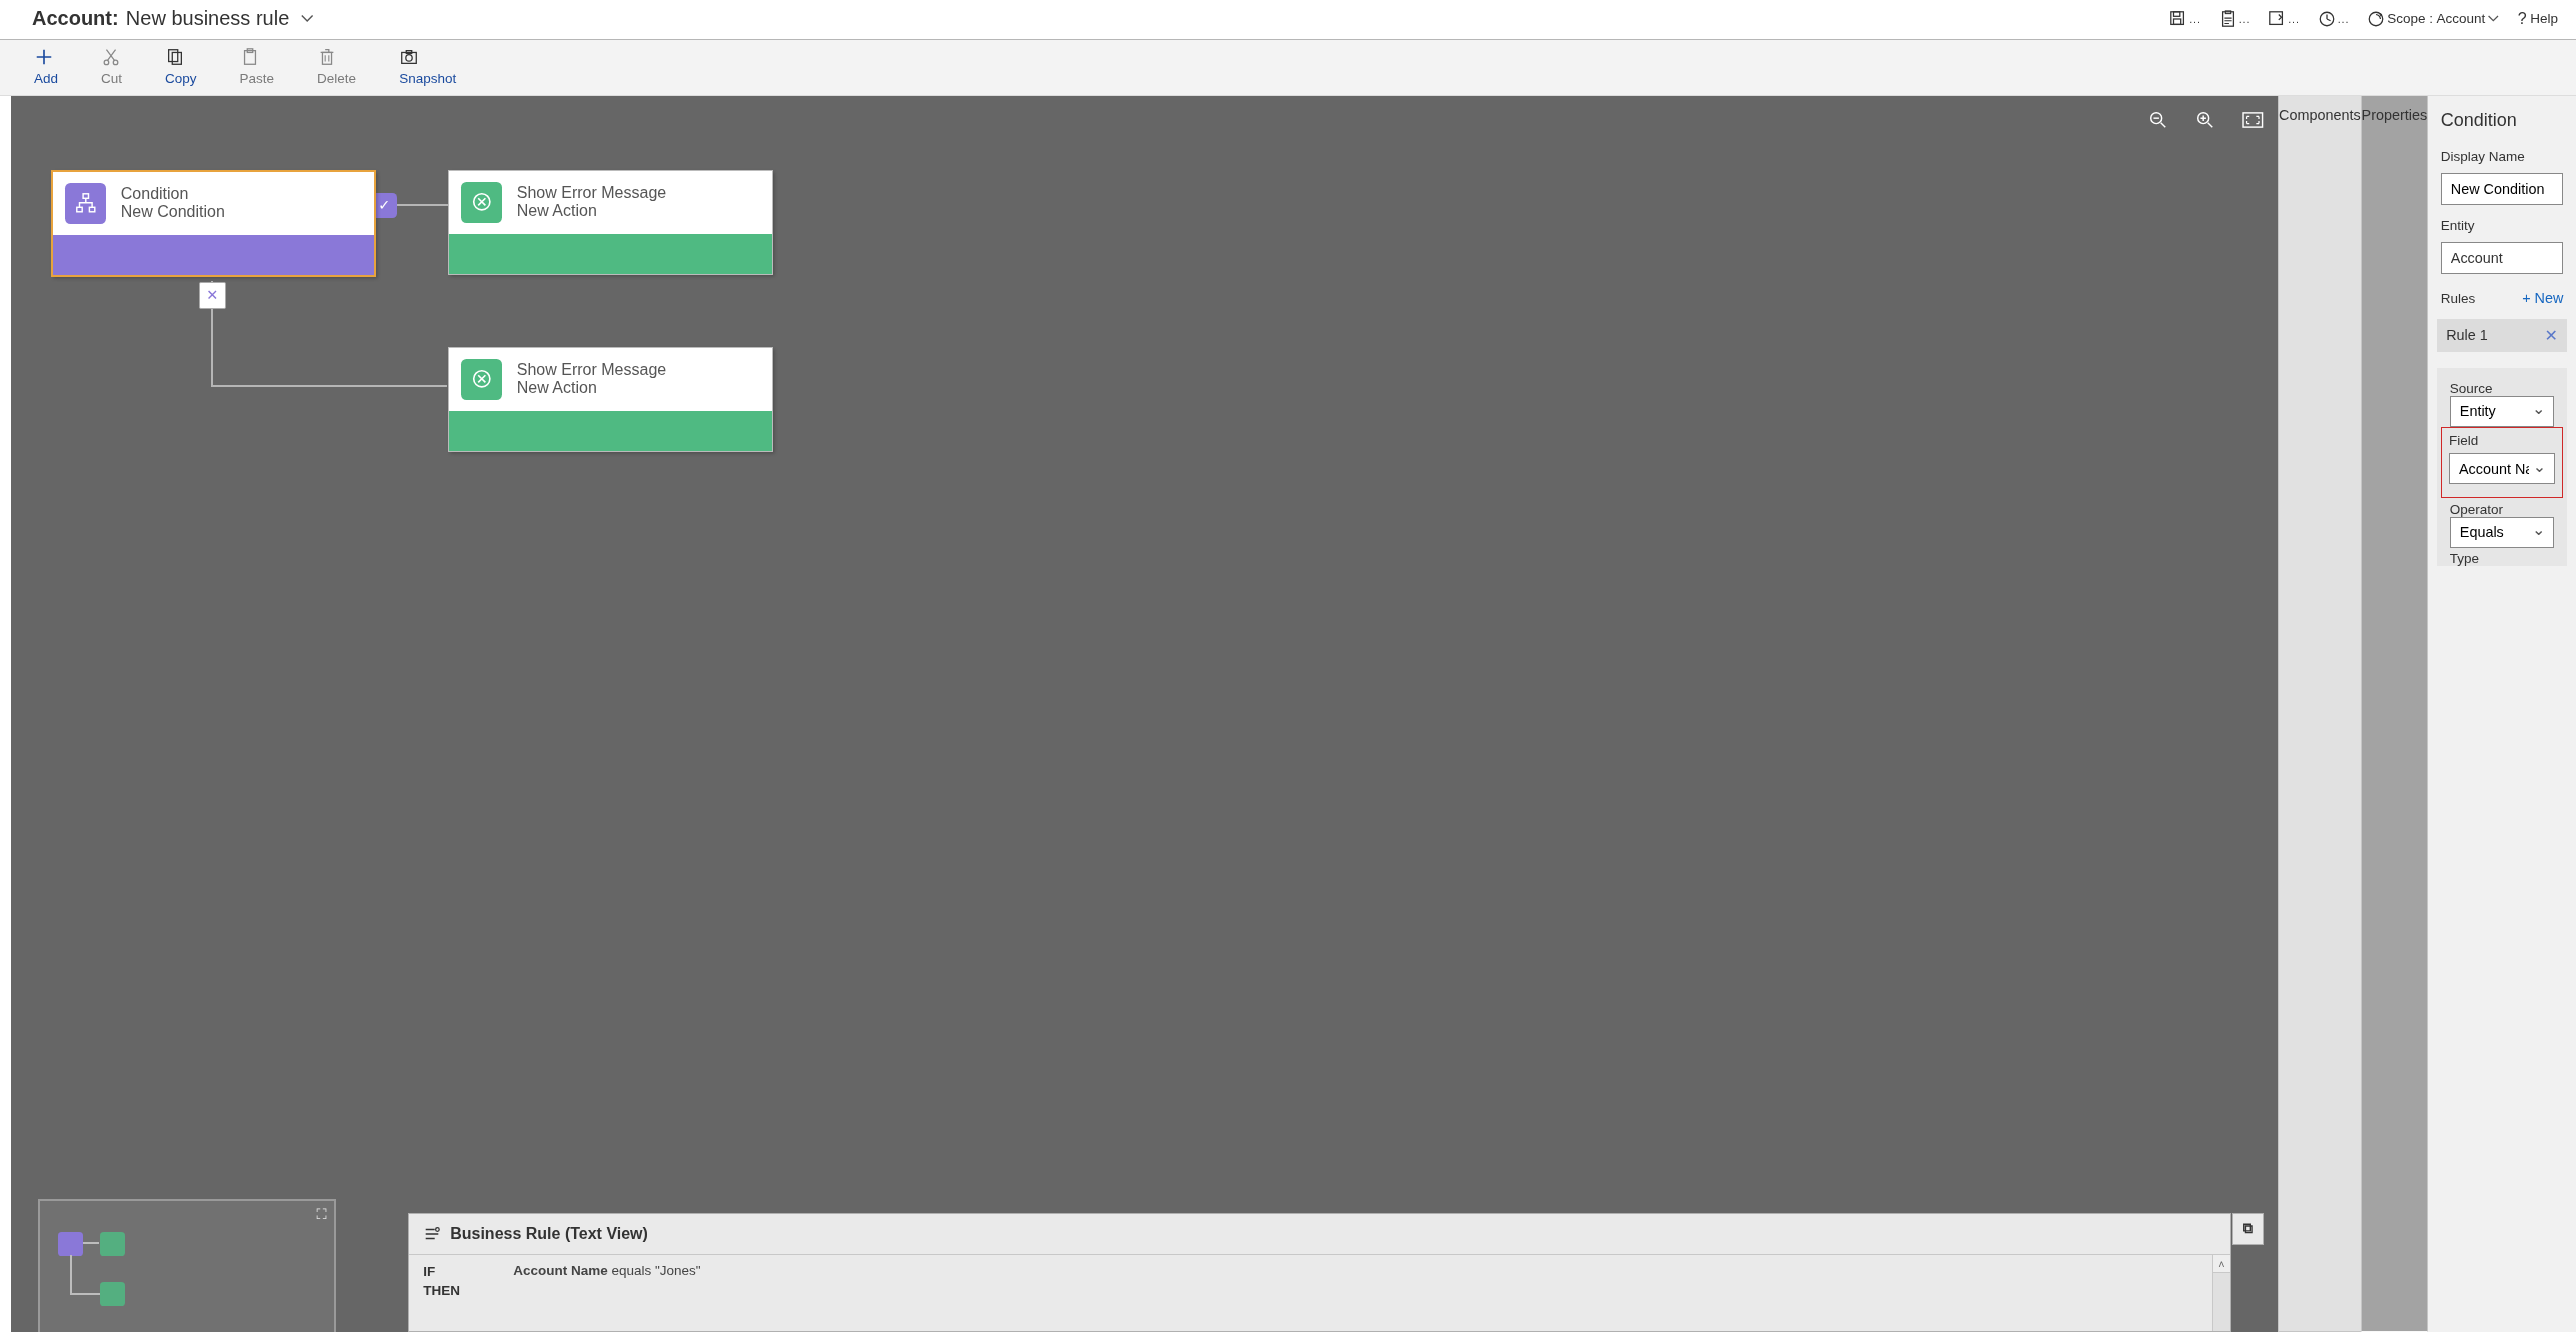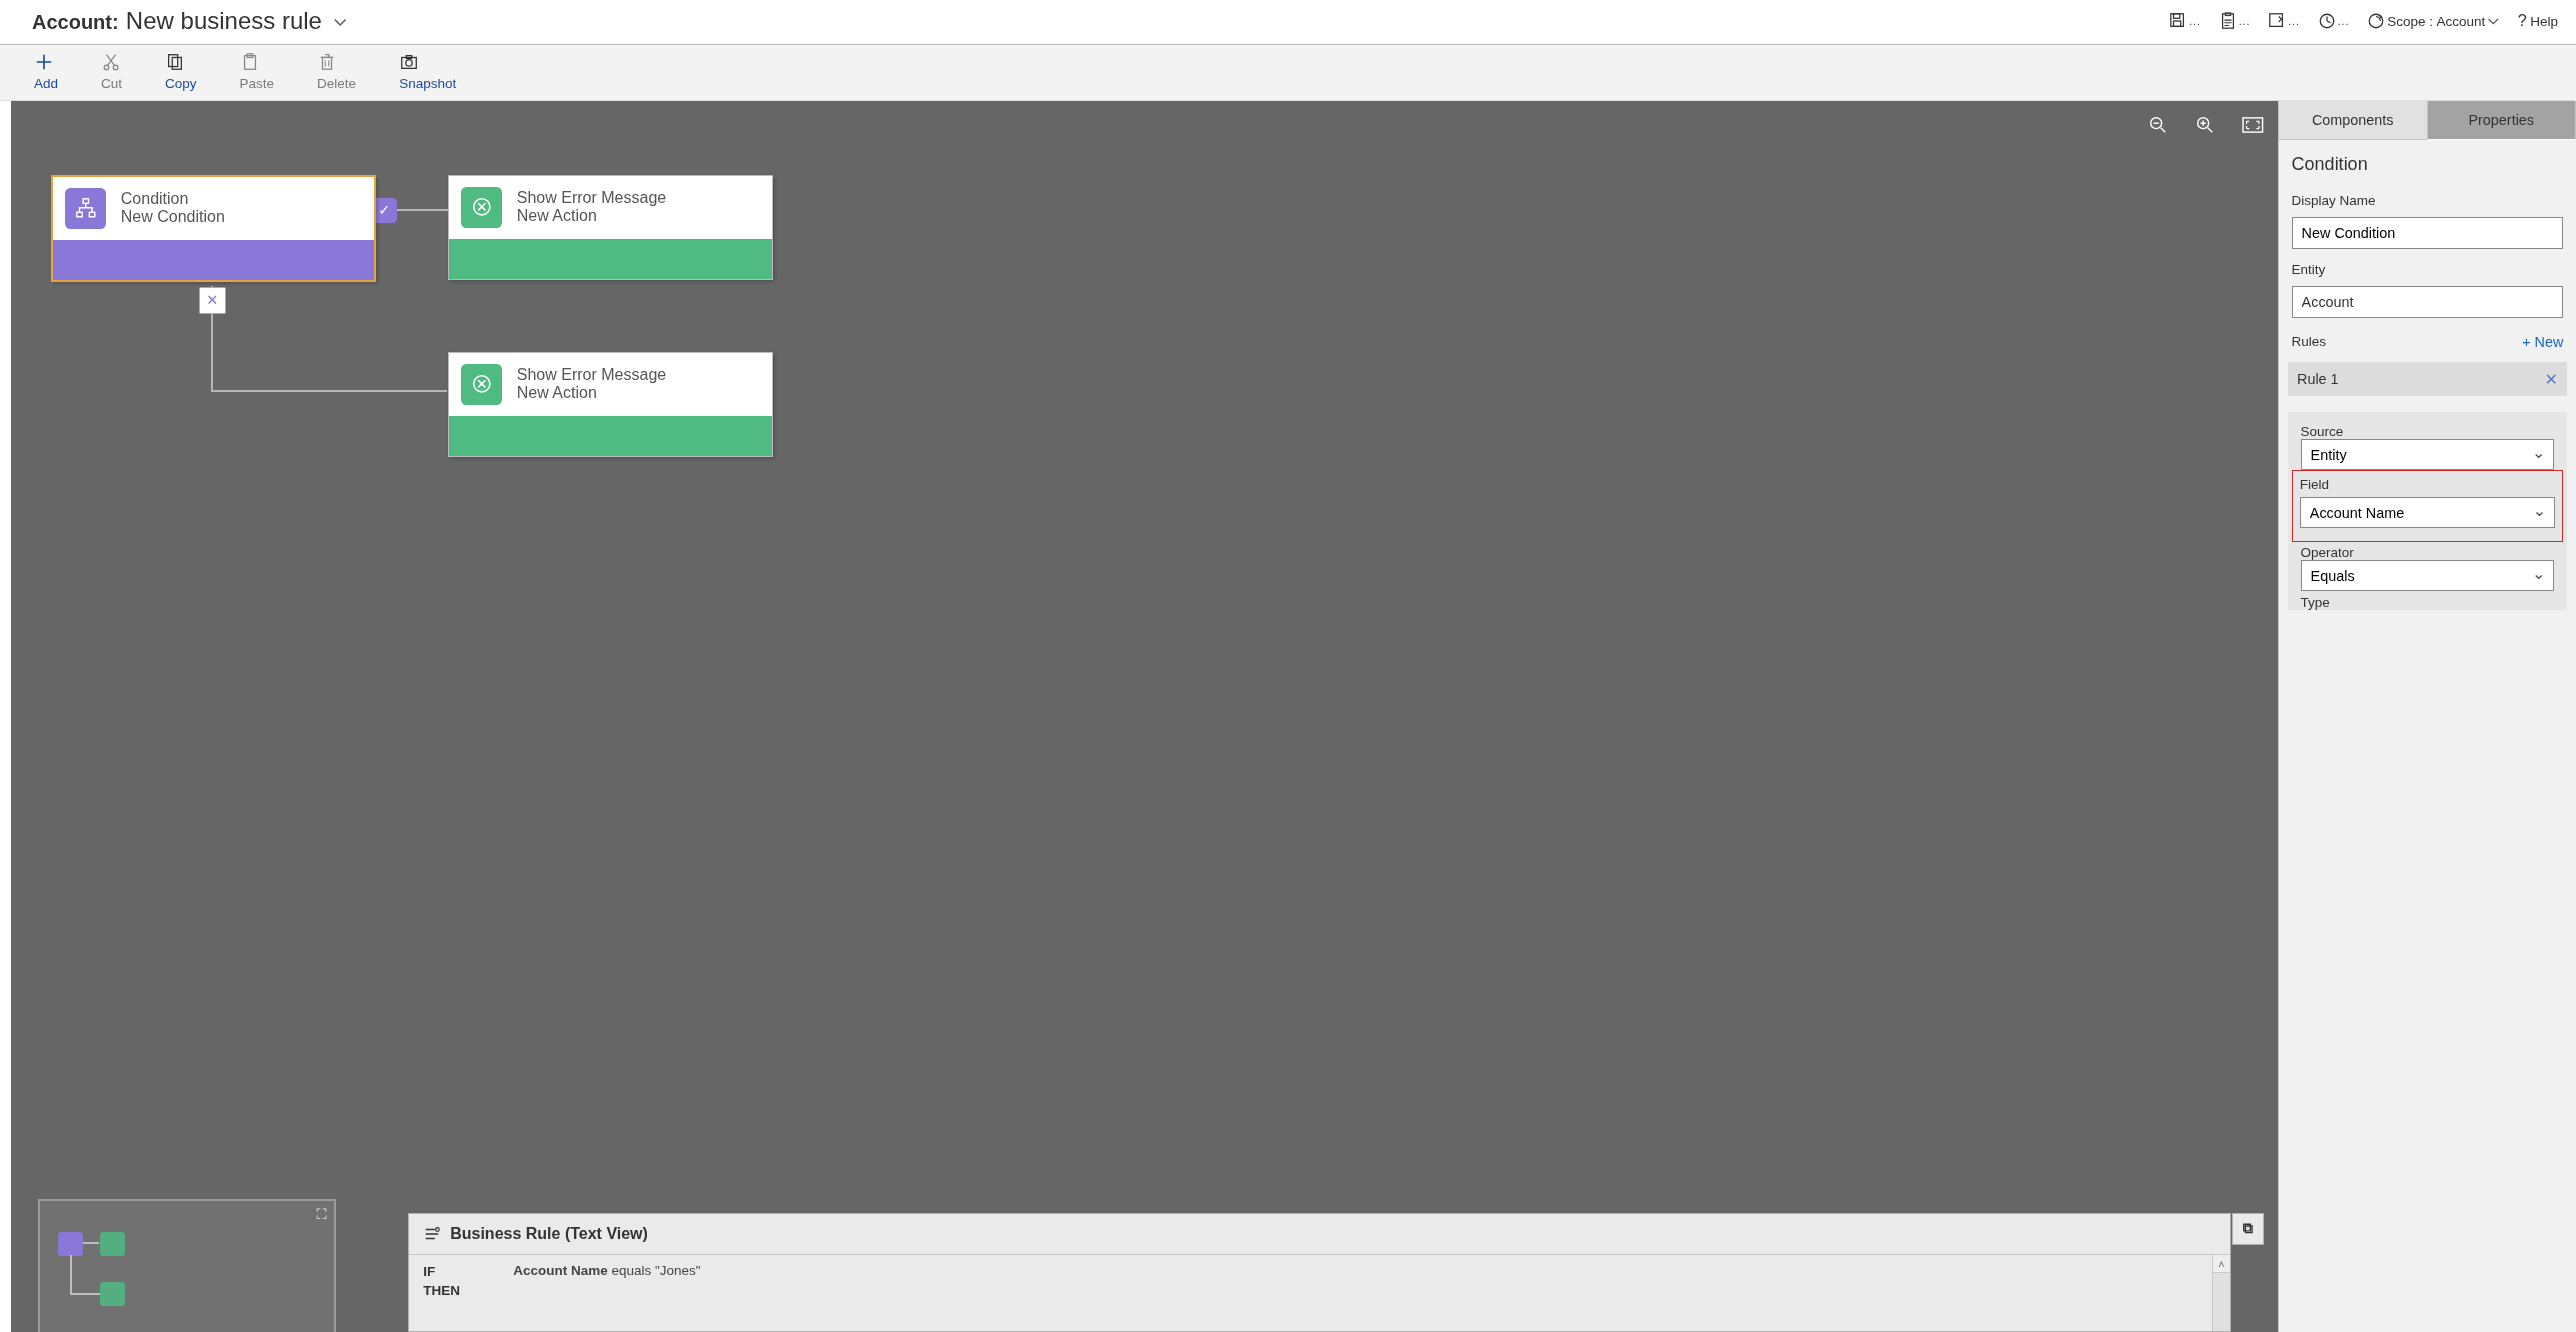--- a/index.html
+++ b/index.html
@@ -3,21 +3,21 @@
 <meta charset="utf-8">
 <style>
   * { box-sizing: border-box; margin: 0; padding: 0; font-family: "Segoe UI", Arial, sans-serif; }
   body { background: #fff; color: #333; font-size: 12.6px; overflow: hidden; }
   .app { display: flex; flex-direction: column; height: 100vh; width: 100vw; }
 
   
   .titlebar { display: flex; align-items: center; padding: 7.2px 18px 9px 32px; border-bottom: 0.9px solid #b6b6b6; }
   .titlebar-left { display: flex; align-items: baseline; gap: 3.6px; }
   .entity-name { font-size: 20px; font-weight: 600; }
-  .rule-name { font-size: 24px; font-weight: 400; margin-left: 3.6px; }
+  .rule-name { font-size: 20px; font-weight: 400; margin-left: 3.6px; }
   .chev-down { margin-left: 7.2px; }
   .titlebar-right { margin-left: auto; display: flex; align-items: center; gap: 18px; }
   .hdr-icon { font-size: 16px; display: inline-flex; align-items: center; gap: 1.8px; cursor: pointer; }
   .hdr-dots { font-size: 10.8px; letter-spacing: 0.9px; }
   .scope-label { font-size: 13.5px; }
   .scope-val { font-size: 13.5px; margin-left: 1.8px; }
   .help { display: flex; align-items: center; gap: 3.6px; font-size: 13.5px; cursor: pointer; }
 
   
   .toolbar { display: flex; align-items: flex-end; gap: 43px; padding: 7.2px 18px 9px 34px; background: #f3f3f3; border-bottom: 0.9px solid #ddd; }
@@ -70,21 +70,21 @@
   .tv-header .tv-pop { position:absolute; right:-34px; top:-1.8px; width:32px; height:32px; background:#eaeaea; border:0.9px solid #b0b0b0; display:flex; align-items:center; justify-content:center; font-size:14.4px; color:#333;}
   .tv-body { padding: 9px 14.4px 5.4px 14.4px; font-size: 13.5px; position:relative; min-height: 76px;}
   .tv-body .kw { font-weight: 700; }
   .tv-body .line1 { margin-bottom: 5.4px; }
   .tv-body .sub { margin-left: 90px; margin-top:-21.6px; margin-bottom:5.4px; color:#444; font-size:13.5px;}
   .tv-body .sub b { font-weight:700; }
   .tv-scroll { position:absolute; right:0; top:0; bottom:0; width:18px; background:#e0e0e0; border-left:0.9px solid #c8c8c8; }
   .tv-scroll .up { position:absolute; top:0; left:0; right:0; height:18px; display:flex; align-items:center; justify-content:center; font-size:10.8px; color:#666; border-bottom:0.9px solid #c8c8c8; background:#eee;}
 
   
-  .rpanel { width: 298px; background: #f1f1f1; border-left: 0.9px solid #c5c5c5; display:flex; flex-direction:column; overflow:hidden;}
+  .rpanel { width: 298px; background: #f1f1f1; border-left: 0.9px solid #c5c5c5; display:flex; flex-direction:row; overflow:hidden;}
   .rtabs { display: flex; }
   .rtab { flex: 1; text-align: center; padding: 10.8px 0; font-size: 14.4px; border-bottom: 0.9px solid #c5c5c5; background: #e1e1e1; cursor:pointer; }
   .rtab.active { background: #a3a3a3; border-bottom: 0.9px solid #f8f8f8; border-left:0.9px solid #c5c5c5; border-right:0.9px solid #c5c5c5;}
   .rbody { padding: 14.4px 12.6px; display:flex; flex-direction:column; gap: 9px; overflow:auto; flex:1;}
   .rhdr { font-size: 18px; font-weight: 400; margin-bottom: 5.4px; }
   .rlbl { font-size: 13.5px; color: #333; margin-top: 3.6px; }
   .rinput { width: 100%; height: 32px; border: 0.9px solid #888; background: #fff; padding: 0 9px; font-size: 14.4px; }
   .rinput.ro { color: #333; }
   .rrules-row { display:flex; align-items:center; justify-content:space-between; margin-top: 7.2px;}
   .rnew { color: #1566c0; font-size: 14.4px; cursor:pointer; }

